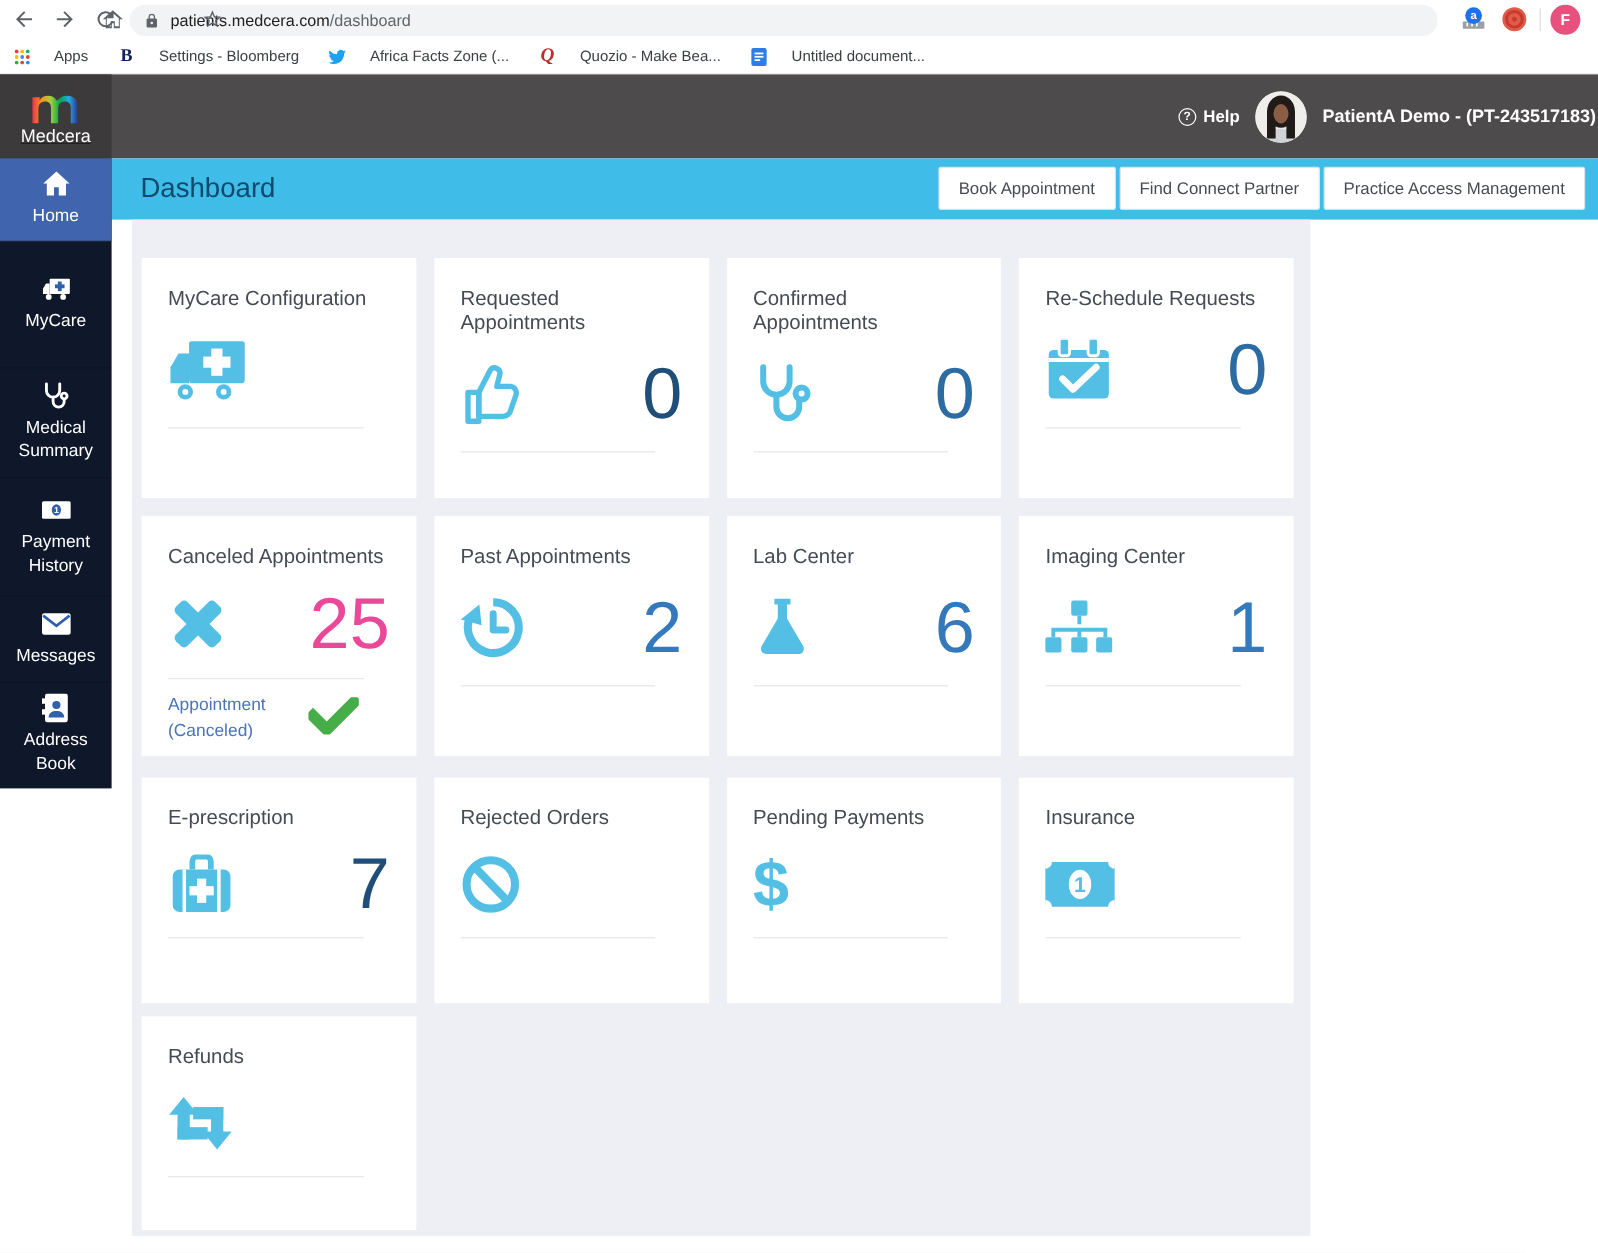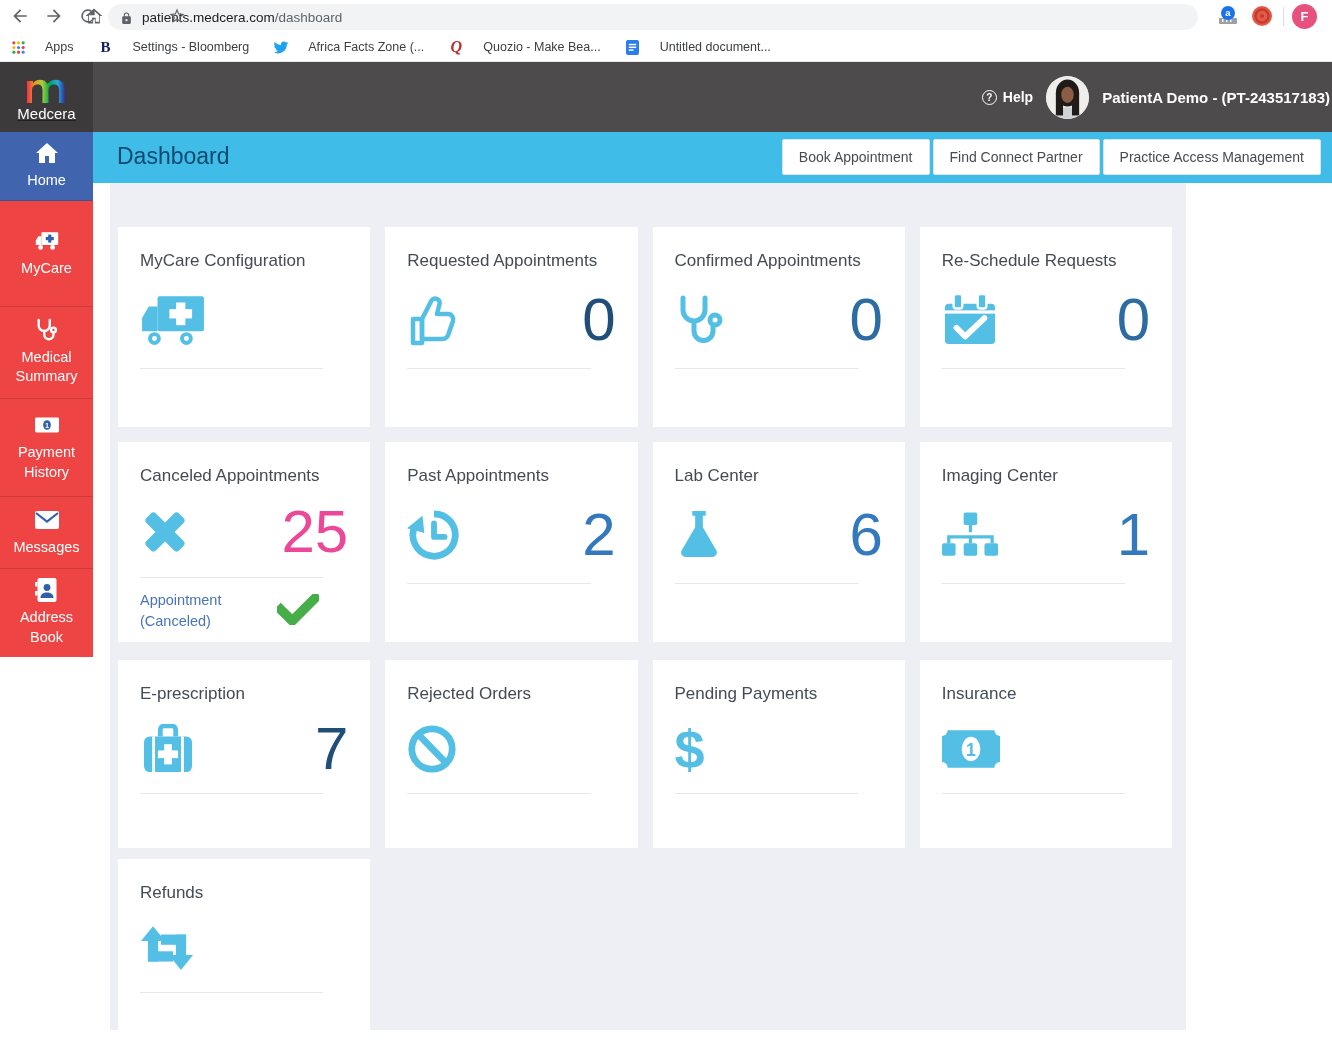--- a/index.html
+++ b/index.html
@@ -38,29 +38,29 @@
   .user-avatar { width:43px; height:43px; border-radius:50%; overflow:hidden; background:#efedeb; flex:none; cursor:pointer; }
   .user-name { color:#fff; font-weight:bold; font-size:15px; white-space:nowrap; }
 
   
   .bluebar { position:absolute; top:132px; left:93px; width:1239px; height:51px; background:#3fbce7; }
   .page-title { position:absolute; left:24px; top:11px; color:#0c4a6e; font-size:23px; }
   .bar-actions { position:absolute; right:11px; top:7px; display:flex; gap:3px; }
   .bar-btn { height:36px; background:#fff; border:1px solid #d8e4ea; border-radius:2px; padding:0 16px; font-size:14px; color:#464b52; font-family:"Liberation Sans", sans-serif; display:flex; align-items:center; cursor:pointer; }
 
   
-  .sidebar { position:absolute; top:132px; left:0; width:93px; height:525px; background:#ef4444; display:flex; flex-direction:column; }
+  .sidebar { position:absolute; top:132px; left:0; width:93px; height:525px; background:#0f172a; display:flex; flex-direction:column; }
   .side-item { display:flex; flex-direction:column; align-items:center; justify-content:center; gap:6px; color:#fff; border-bottom:1px solid rgba(0,0,0,0.15); cursor:pointer; text-align:center; padding:4px 4px; }
   .side-item.active { background:#4164ae; }
   .side-label { font-size:14.5px; line-height:1.35; }
   .side-ico { width:24px; height:24px; display:flex; align-items:center; justify-content:center; }
   .side-ico svg { width:24px; height:24px; }
 
   
-  .content { position:absolute; top:183px; left:110px; width:1076px; height:847px; background:#edeff4; padding:44px 14px 0 8px; }
+  .content { position:absolute; top:183px; left:110px; width:982px; height:847px; background:#edeff4; padding:32px 14px 0 8px; }
   .card-row { display:grid; grid-template-columns:repeat(4,1fr); gap:15px; }
   .r1 { margin-bottom:15px; } .r2 { margin-bottom:18px; } .r3 { margin-bottom:11px; }
   .card { background:#fff; padding:24px 22px 0 22px; overflow:hidden; cursor:pointer; }
   .r1 .card, .r2 .card { height:200px; }
   .r3 .card { height:188px; } .r4 .card { height:178px; }
   .card-title { font-size:17px; color:#444b55; }
   .card-body { display:flex; justify-content:space-between; align-items:center; margin-top:14px; height:70px; }
   .r3 .card-body, .r4 .card-body { height:62px; }
   .card-icon { color:#54bfe4; display:flex; align-items:center; }
   .count { font-size:60px; font-weight:300; line-height:1; color:#3579bd; }

